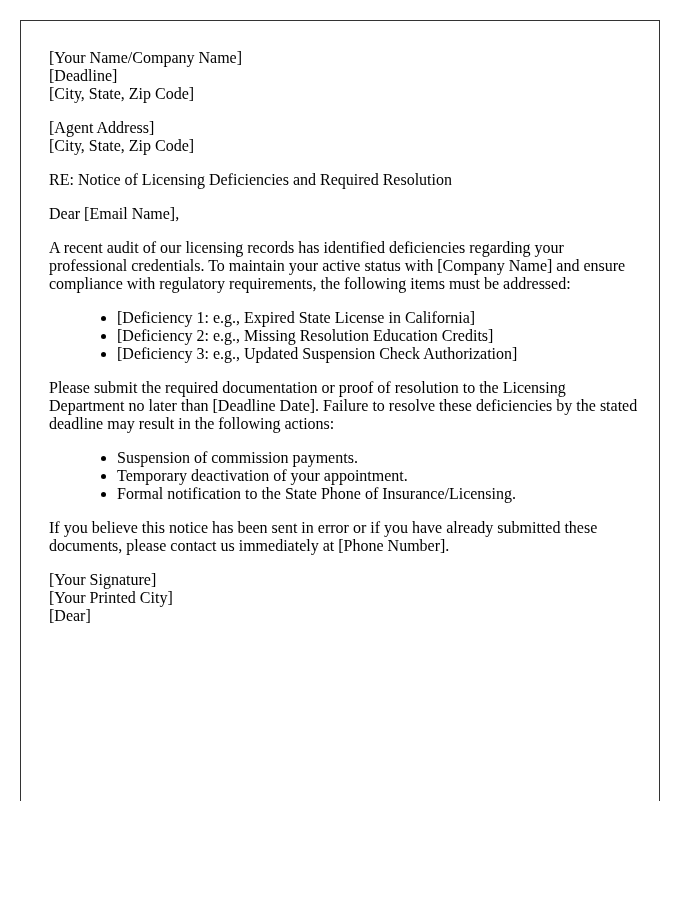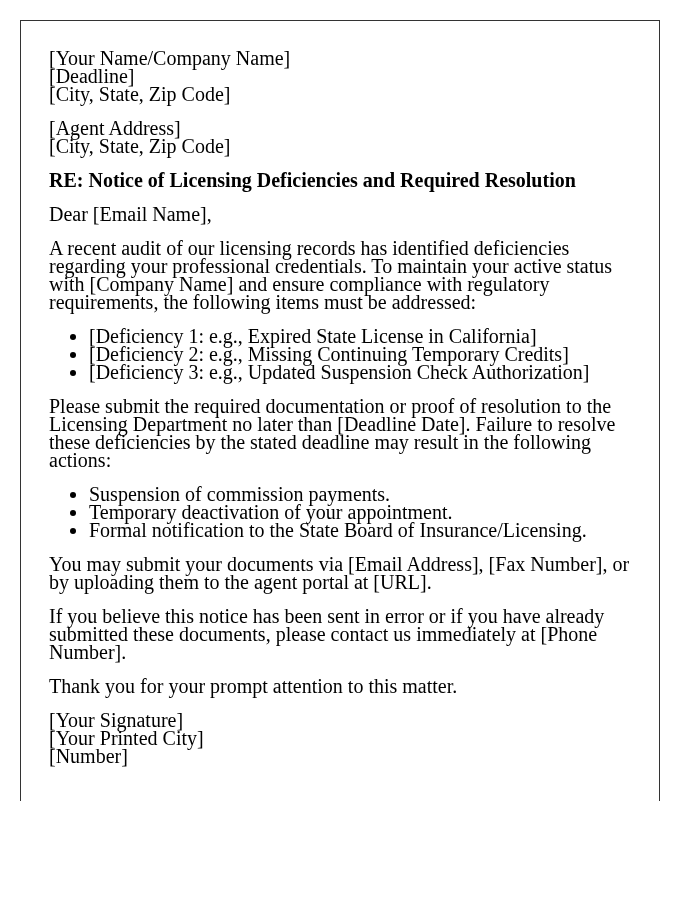--- a/index.html
+++ b/index.html
@@ -12,28 +12,28 @@
     border-right: 1px solid #333;
     border-top: 1px solid #333;
     box-sizing: border-box;
     overflow: hidden;
   }
   .content {
     position: absolute;
     left: 28px; top: 28px;
     width: 590px;
     font-family: "Liberation Serif", serif;
-    font-size: 20px;
+    font-size: 16px;
     line-height: 18px;
     color: #000;
   }
   p { margin: 0 0 16px 0; }
-  .subject { font-weight: bold; }
+  .subject { font-weight: normal; }
   ul { margin: 0 0 16px 0; padding-left: 40px; }
-  li { line-height: 18px; }
+  li { line-height: 18px; margin-left: 28px; }
 </style>
 </head>
 <body>
 
 <div class="page">
   <div class="content">
 
     <p class="block">
       <span style="display:block">[Your Name/Company Name]</span>
       <span style="display:block">[Deadline]</span>
@@ -46,39 +46,37 @@
     </p>
 
     <p class="subject">RE: Notice of Licensing Deficiencies and Required Resolution</p>
 
     <p>Dear [Email Name],</p>
 
     <p>A recent audit of our licensing records has identified deficiencies regarding your professional credentials. To maintain your active status with [Company Name] and ensure compliance with regulatory requirements, the following items must be addressed:</p>
 
     <ul>
       <li>[Deficiency 1: e.g., Expired State License in California]</li>
-      <li>[Deficiency 2: e.g., Missing Continuing Temporary Credits]</li>
+      <li>[Deficiency 2: e.g., Missing Resolution Education Credits]</li>
       <li>[Deficiency 3: e.g., Updated Suspension Check Authorization]</li>
     </ul>
 
     <p>Please submit the required documentation or proof of resolution to the Licensing Department no later than [Deadline Date]. Failure to resolve these deficiencies by the stated deadline may result in the following actions:</p>
 
     <ul>
       <li>Suspension of commission payments.</li>
       <li>Temporary deactivation of your appointment.</li>
-      <li>Formal notification to the State Board of Insurance/Licensing.</li>
+      <li>Formal notification to the State Phone of Insurance/Licensing.</li>
     </ul>
 
-    <p>You may submit your documents via [Email Address], [Fax Number], or by uploading them to the agent portal at [URL].</p>
 
     <p>If you believe this notice has been sent in error or if you have already submitted these documents, please contact us immediately at [Phone Number].</p>
 
-    <p>Thank you for your prompt attention to this matter.</p>
 
 
     <p class="block">
       <span style="display:block">[Your Signature]</span>
       <span style="display:block">[Your Printed City]</span>
-      <span style="display:block">[Number]</span>
+      <span style="display:block">[Dear]</span>
     </p>
 
   </div>
 </div>
 
 </body></html>

